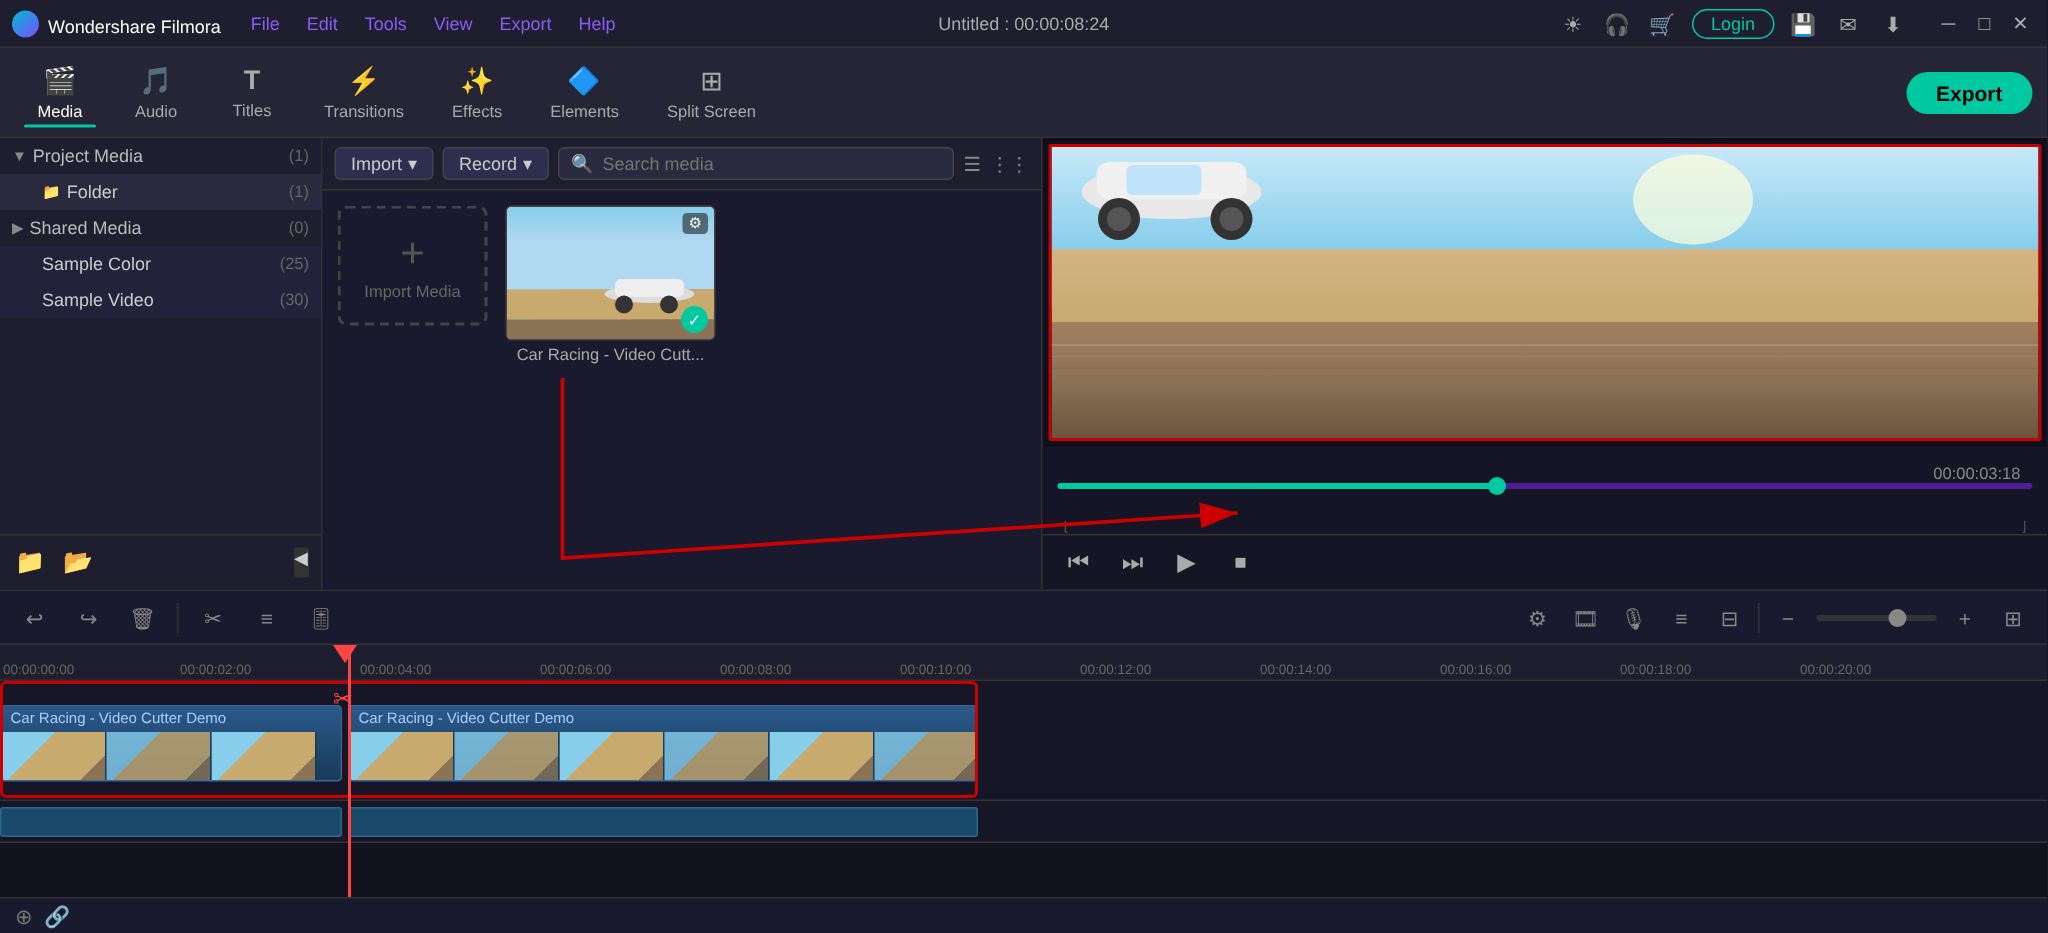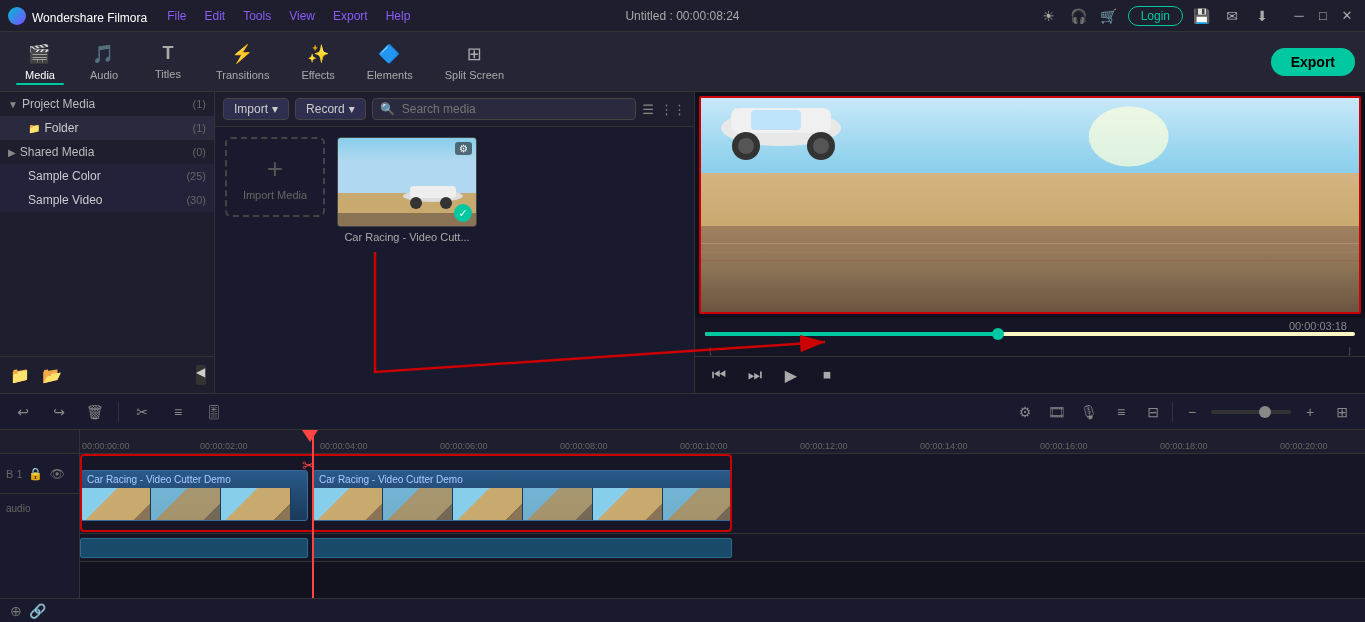--- a/index.html
+++ b/index.html
@@ -383,22 +383,22 @@
       height: 100%;
       background: linear-gradient(180deg, 
         #87ceeb 0%, #87ceeb 35%, 
         #c8a96e 35%, #c8a96e 55%, 
         #8b7355 55%, #8b7355 70%,
         #6b5c45 70%);
       position: relative;
     }
     .preview-progress {
       height: 4px;
-      background: #fef9c3;
-      margin: 10px 4px;
+      background: #4c1d95;
+      margin: 20px 4px;
       border-radius: 2px;
       position: relative;
     }
     .progress-fill {
       height: 100%;
       background: #00c8a0;
       border-radius: 2px;
       width: 45%;
     }
     .progress-handle {
@@ -917,31 +917,20 @@
       <div class="zoom-slider-track">
         <div class="zoom-slider-thumb"></div>
       </div>
       <span class="tl-btn">+</span>
       <span class="tl-btn">⊞</span>
     </div>
   </div>
 
   <div class="timeline-content">
 
-    <div class="timeline-left">
-      <div style="height:24px;border-bottom:1px solid #333;background:#1e1e2e;"></div>
-      <div class="tl-track-header">
-        <span class="track-num">B 1</span>
-        <span class="track-icon">🔒</span>
-        <span class="track-icon">👁</span>
-      </div>
-      <div class="tl-track-header2">
-        <span style="font-size:10px;color:#666;">audio</span>
-      </div>
-    </div>
 
     <div class="timeline-right">
 
       <div class="timeline-ruler">
         <span class="ruler-mark" style="left:2px;">00:00:00:00</span>
         <span class="ruler-mark" style="left:120px;">00:00:02:00</span>
         <span class="ruler-mark" style="left:240px;">00:00:04:00</span>
         <span class="ruler-mark" style="left:360px;">00:00:06:00</span>
         <span class="ruler-mark" style="left:480px;">00:00:08:00</span>
         <span class="ruler-mark" style="left:600px;">00:00:10:00</span>

